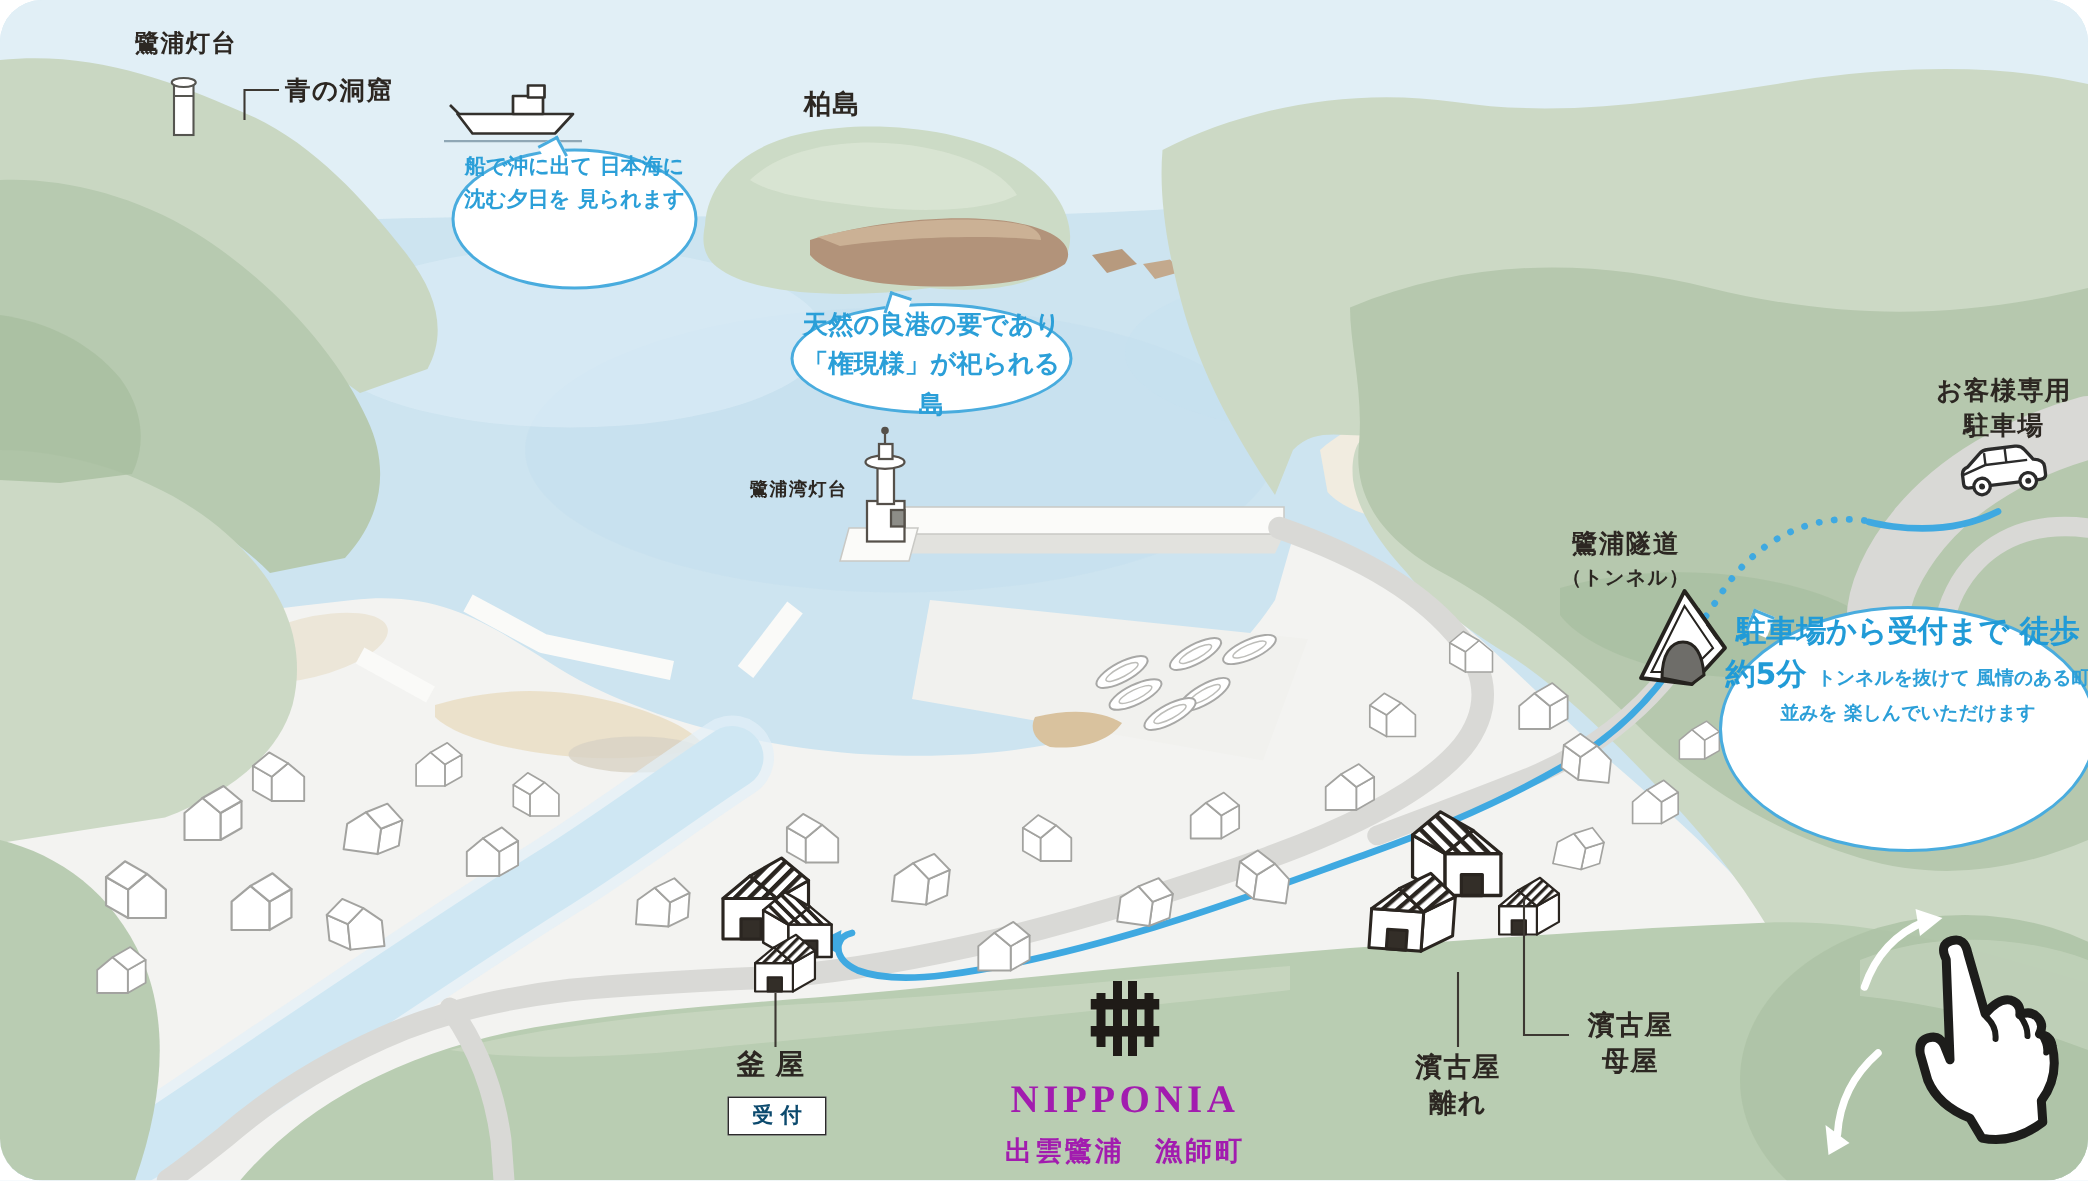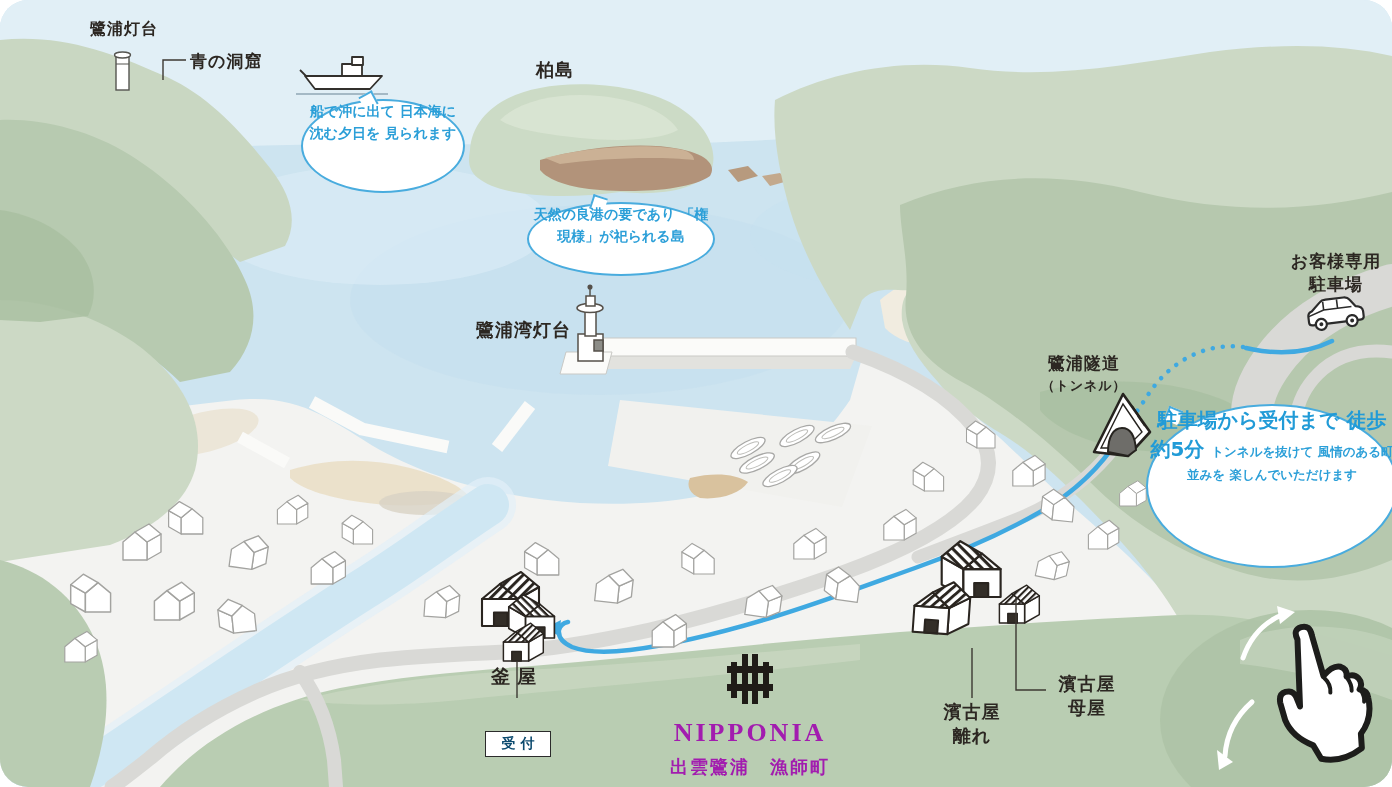--- a/index.html
+++ b/index.html
@@ -9,21 +9,21 @@
   .map svg.terrain{position:absolute;inset:0;display:block;}
   .lbl{position:absolute;font-weight:700;color:#2c2722;letter-spacing:1px;line-height:1.35;white-space:nowrap;z-index:3;}
   .lbl .blk{display:block;text-align:center;}
   .bubble{position:absolute;background:#fff;border:2.5px solid #49ACDE;border-radius:50%;
           display:flex;flex-direction:column;justify-content:flex-start;align-items:center;
           color:#2B9FD8;font-weight:700;text-align:center;z-index:3;}
   .bubble .tail{position:absolute;width:13px;height:13px;background:#fff;z-index:1;}
   .bubble .txt{position:relative;z-index:2;}
   .b-sunset{left:301px;top:99px;width:160px;height:90px;font-size:14px;line-height:1.55;}
   .b-sunset .tail{top:-8px;left:58px;border-top:2.5px solid #49ACDE;border-right:2.5px solid #49ACDE;transform:rotate(-28deg);}
-  .b-island{left:527px;top:202px;width:184px;height:70px;font-size:14px;line-height:1.55;}
+  .b-island{left:527px;top:202px;width:184px;height:70px;font-size:17px;line-height:1.55;}
   .b-island .tail{top:-8px;left:62px;border-top:2.5px solid #49ACDE;border-left:2.5px solid #49ACDE;transform:rotate(18deg);}
   .b-walk{left:1146px;top:404px;width:248px;height:160px;}
   .b-walk .tail{top:2px;left:18px;border-top:2.5px solid #49ACDE;border-left:2.5px solid #49ACDE;transform:rotate(22deg);}
   .b-walk .t1{font-size:20px;font-weight:800;color:#219BD7;line-height:1.45;}
   .b-walk .t2{font-size:12.5px;font-weight:700;margin-top:7px;line-height:1.55;}
   .recept-box{position:absolute;left:485px;top:731px;width:66px;height:26px;border:1.6px solid #2b2b2b;
               background:#fff;display:flex;align-items:center;justify-content:center;
               font-size:14px;font-weight:700;letter-spacing:5px;color:#0c4a6e;z-index:3;padding-left:5px;box-sizing:border-box;}
   .logo{position:absolute;left:658px;top:654px;width:184px;text-align:center;z-index:3;color:#a21caf;}
   .logo .brand{font-family:"Liberation Serif","DejaVu Serif",serif;font-size:26px;font-weight:700;letter-spacing:3px;margin-top:8px;}
@@ -267,35 +267,35 @@
   </div>
 
   <div class="lbl" style="left:190px;top:50px;font-size:17px;">
     <span>青の洞窟</span>
   </div>
 
   <div class="lbl" style="left:536px;top:58px;font-size:18px;">
     <span>柏島</span>
   </div>
 
-  <div class="lbl" style="left:476px;top:318px;font-size:18px;">
+  <div class="lbl" style="left:500px;top:318px;font-size:12px;">
     <span>鷺浦湾灯台</span>
   </div>
 
   <div class="lbl" style="left:1280px;top:250px;width:112px;font-size:17px;">
     <span class="blk">お客様専用</span>
     <span class="blk">駐車場</span>
   </div>
 
   <div class="lbl" style="left:1028px;top:352px;width:112px;">
     <span class="blk" style="font-size:17px;">鷺浦隧道</span>
     <span class="blk" style="font-size:13px;margin-top:2px;">（トンネル）</span>
   </div>
 
-  <div class="lbl" style="left:468px;top:664px;width:98px;font-size:19px;letter-spacing:7px;text-align:center;">
+  <div class="lbl" style="left:468px;top:698px;width:98px;font-size:19px;letter-spacing:7px;text-align:center;">
     <span>釜屋</span>
   </div>
 
   <div class="recept-box">
     <span>受付</span>
   </div>
 
   <div class="lbl" style="left:923px;top:700px;width:98px;font-size:18px;">
     <span class="blk">濱古屋</span>
     <span class="blk">離れ</span>

